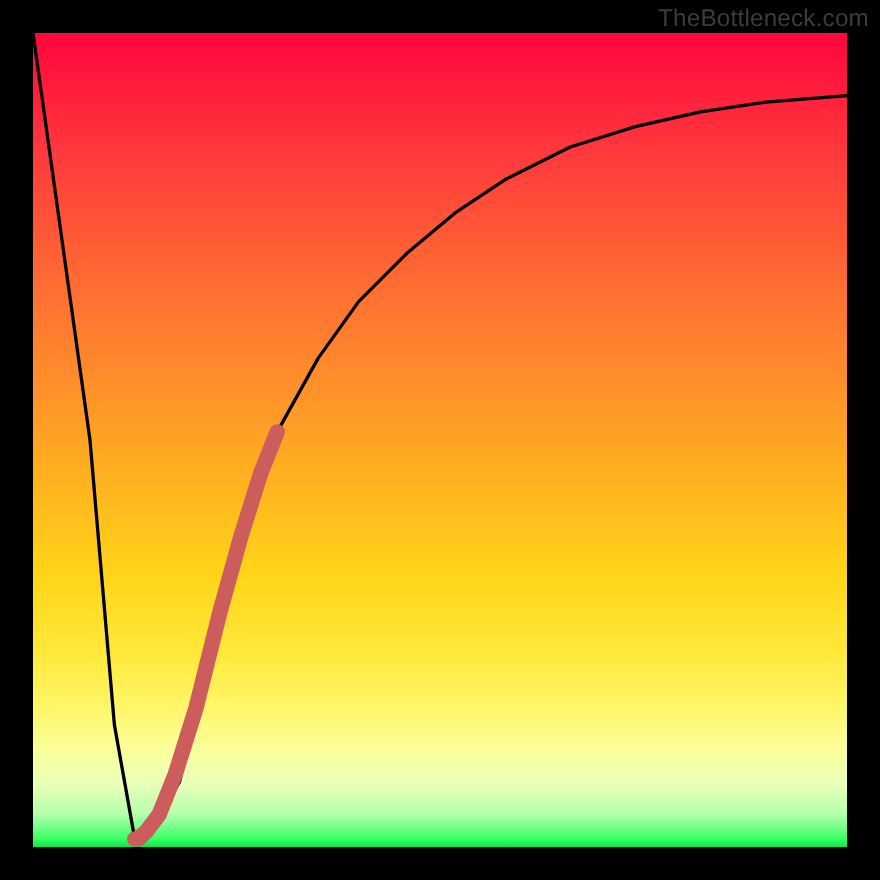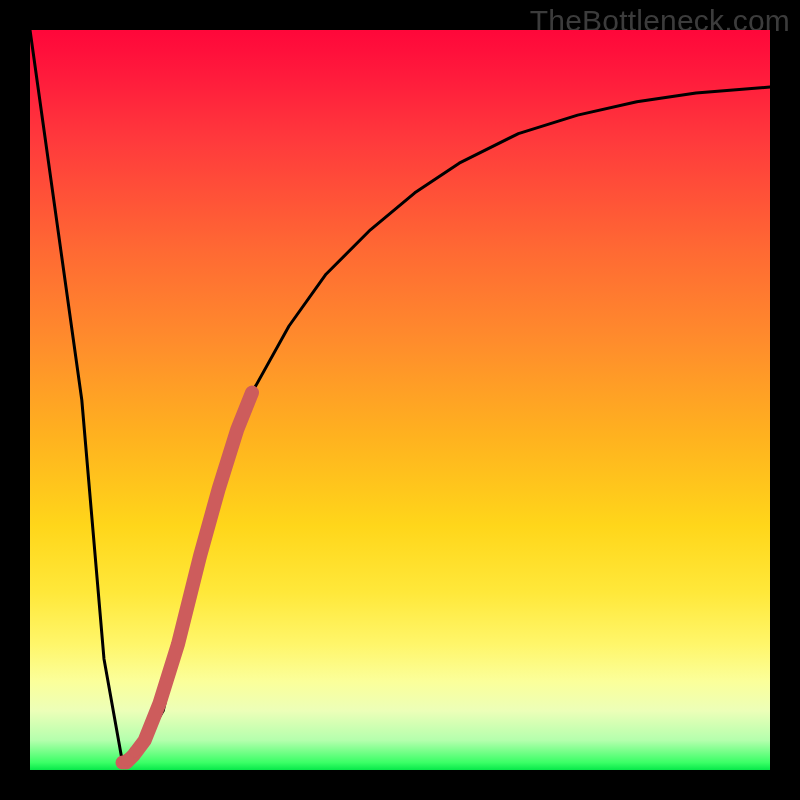--- a/index.html
+++ b/index.html
@@ -40,21 +40,21 @@
       #b4ffad 96%,
       #3aff66 99%,
       #07e84a 100%
     );
   }
   .watermark {
     position: absolute;
     top: 4px;
     right: 10px;
     color: #3c3c3c;
-    font-size: 30px;
+    font-size: 22px;
     font-weight: 500;
     letter-spacing: 0.2px;
     user-select: none;
   }
   svg.curve {
     position: absolute;
     top: 0; left: 0;
     width: 740px;
     height: 740px;
     overflow: visible;

